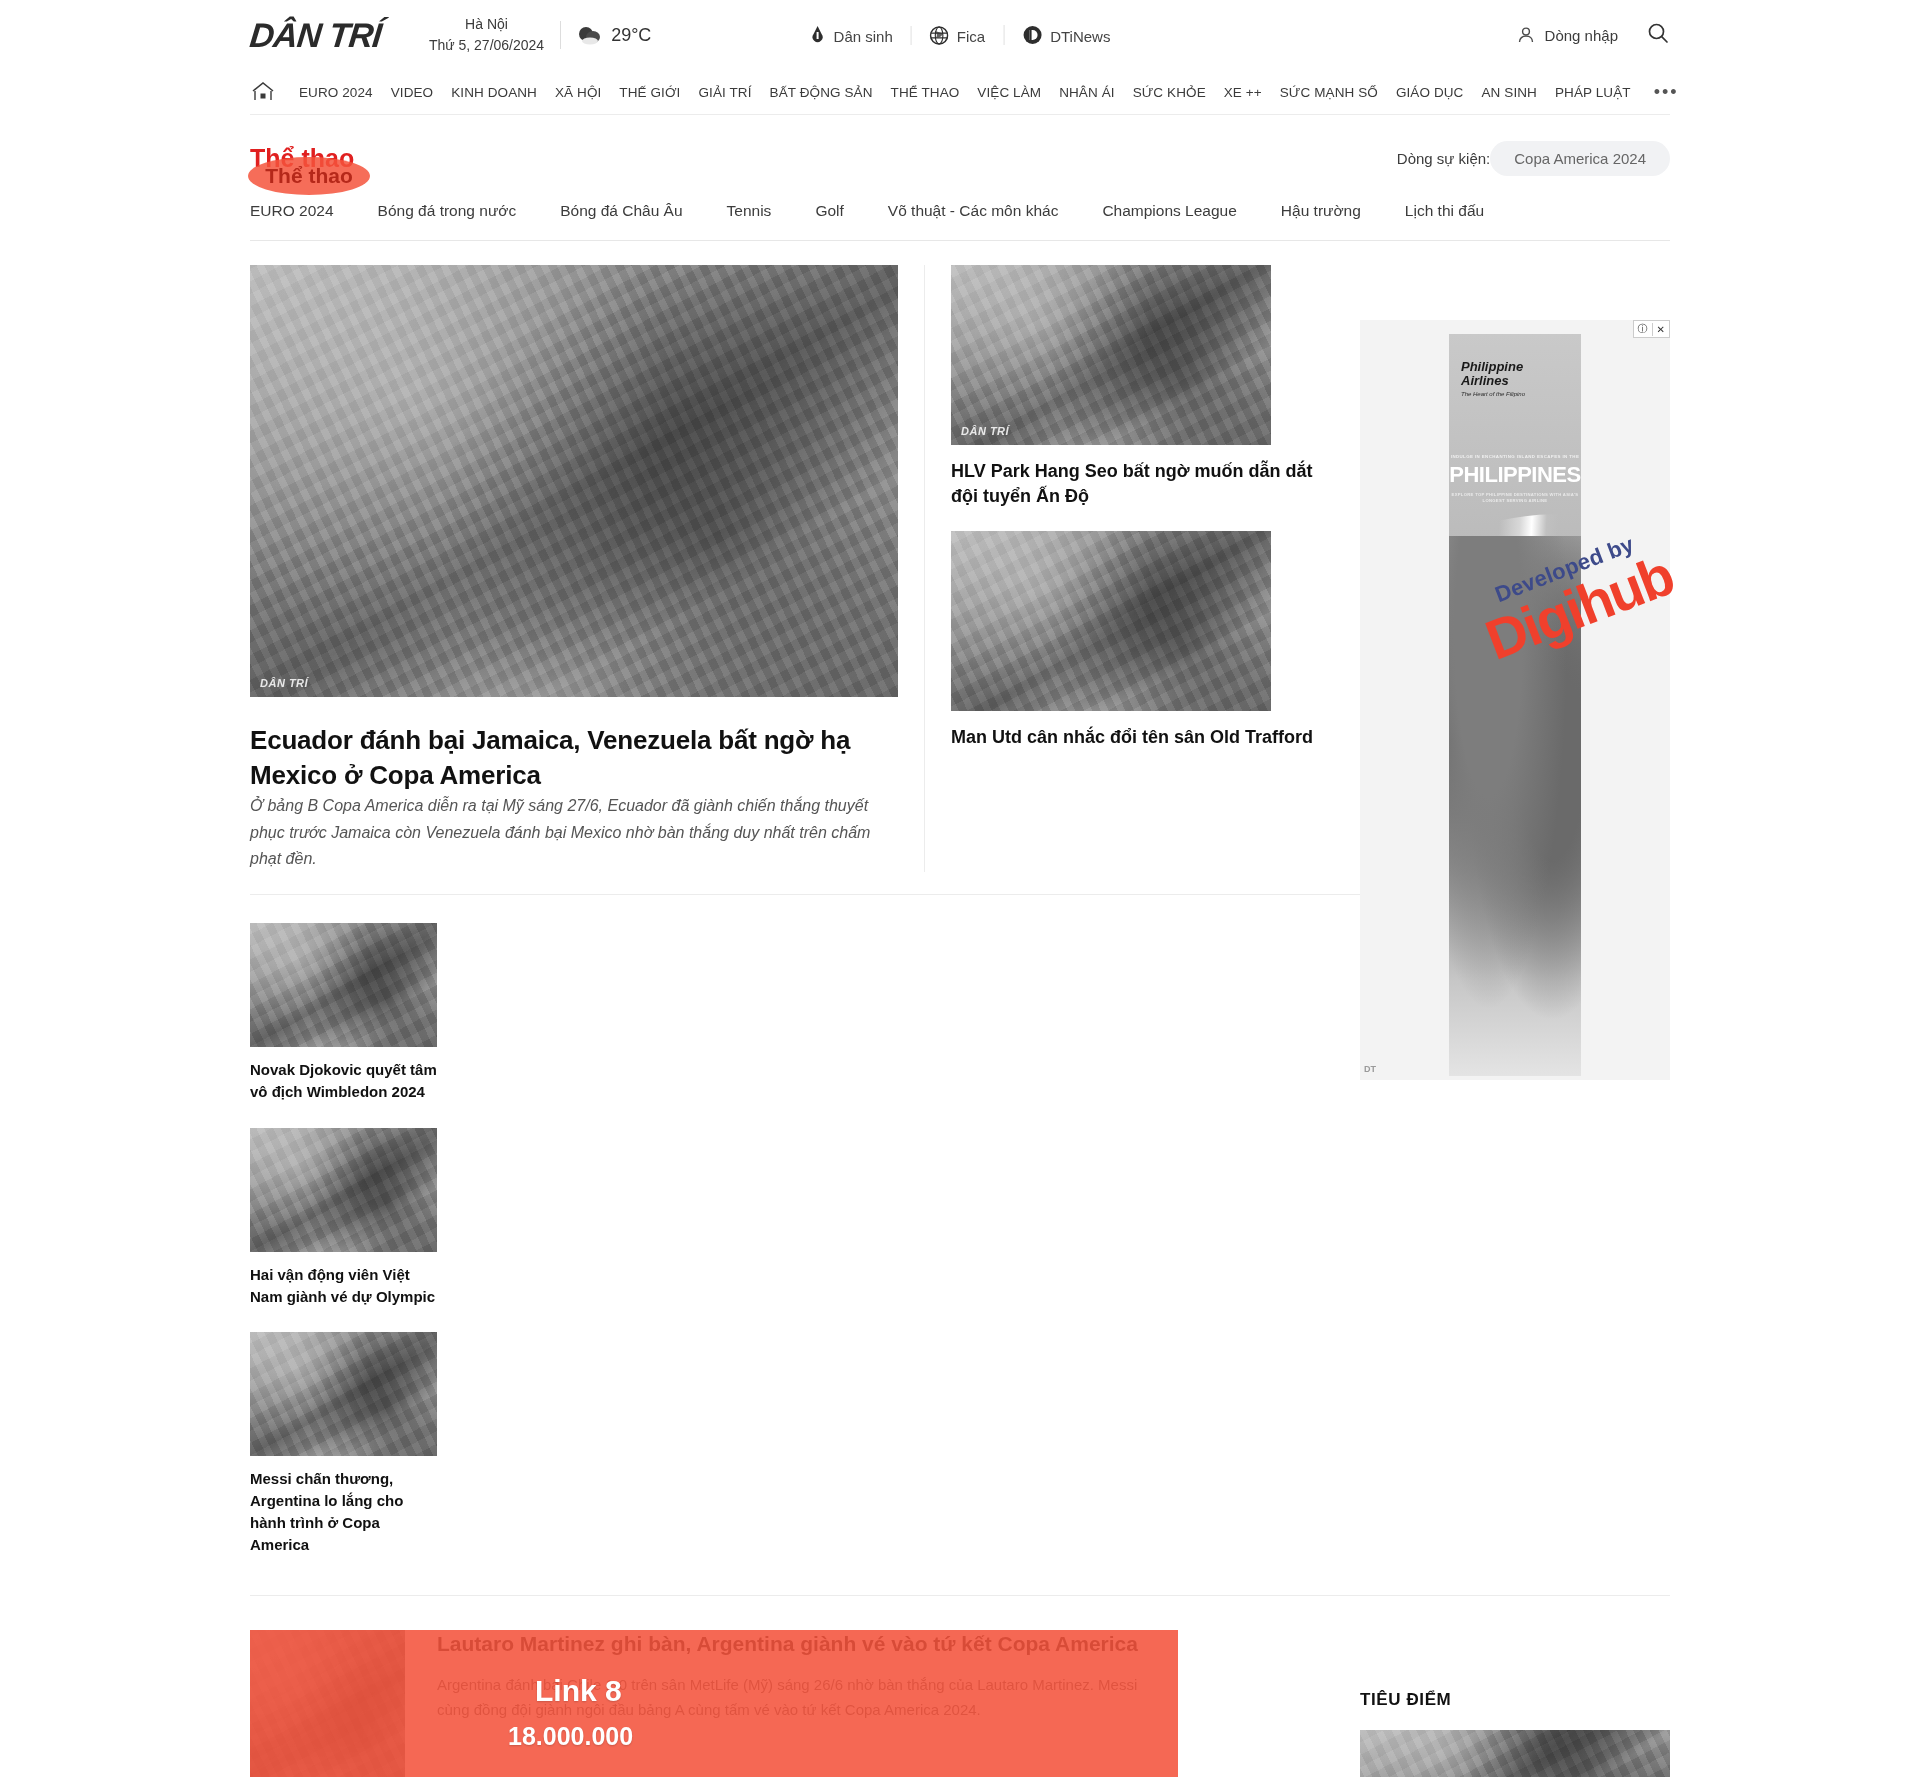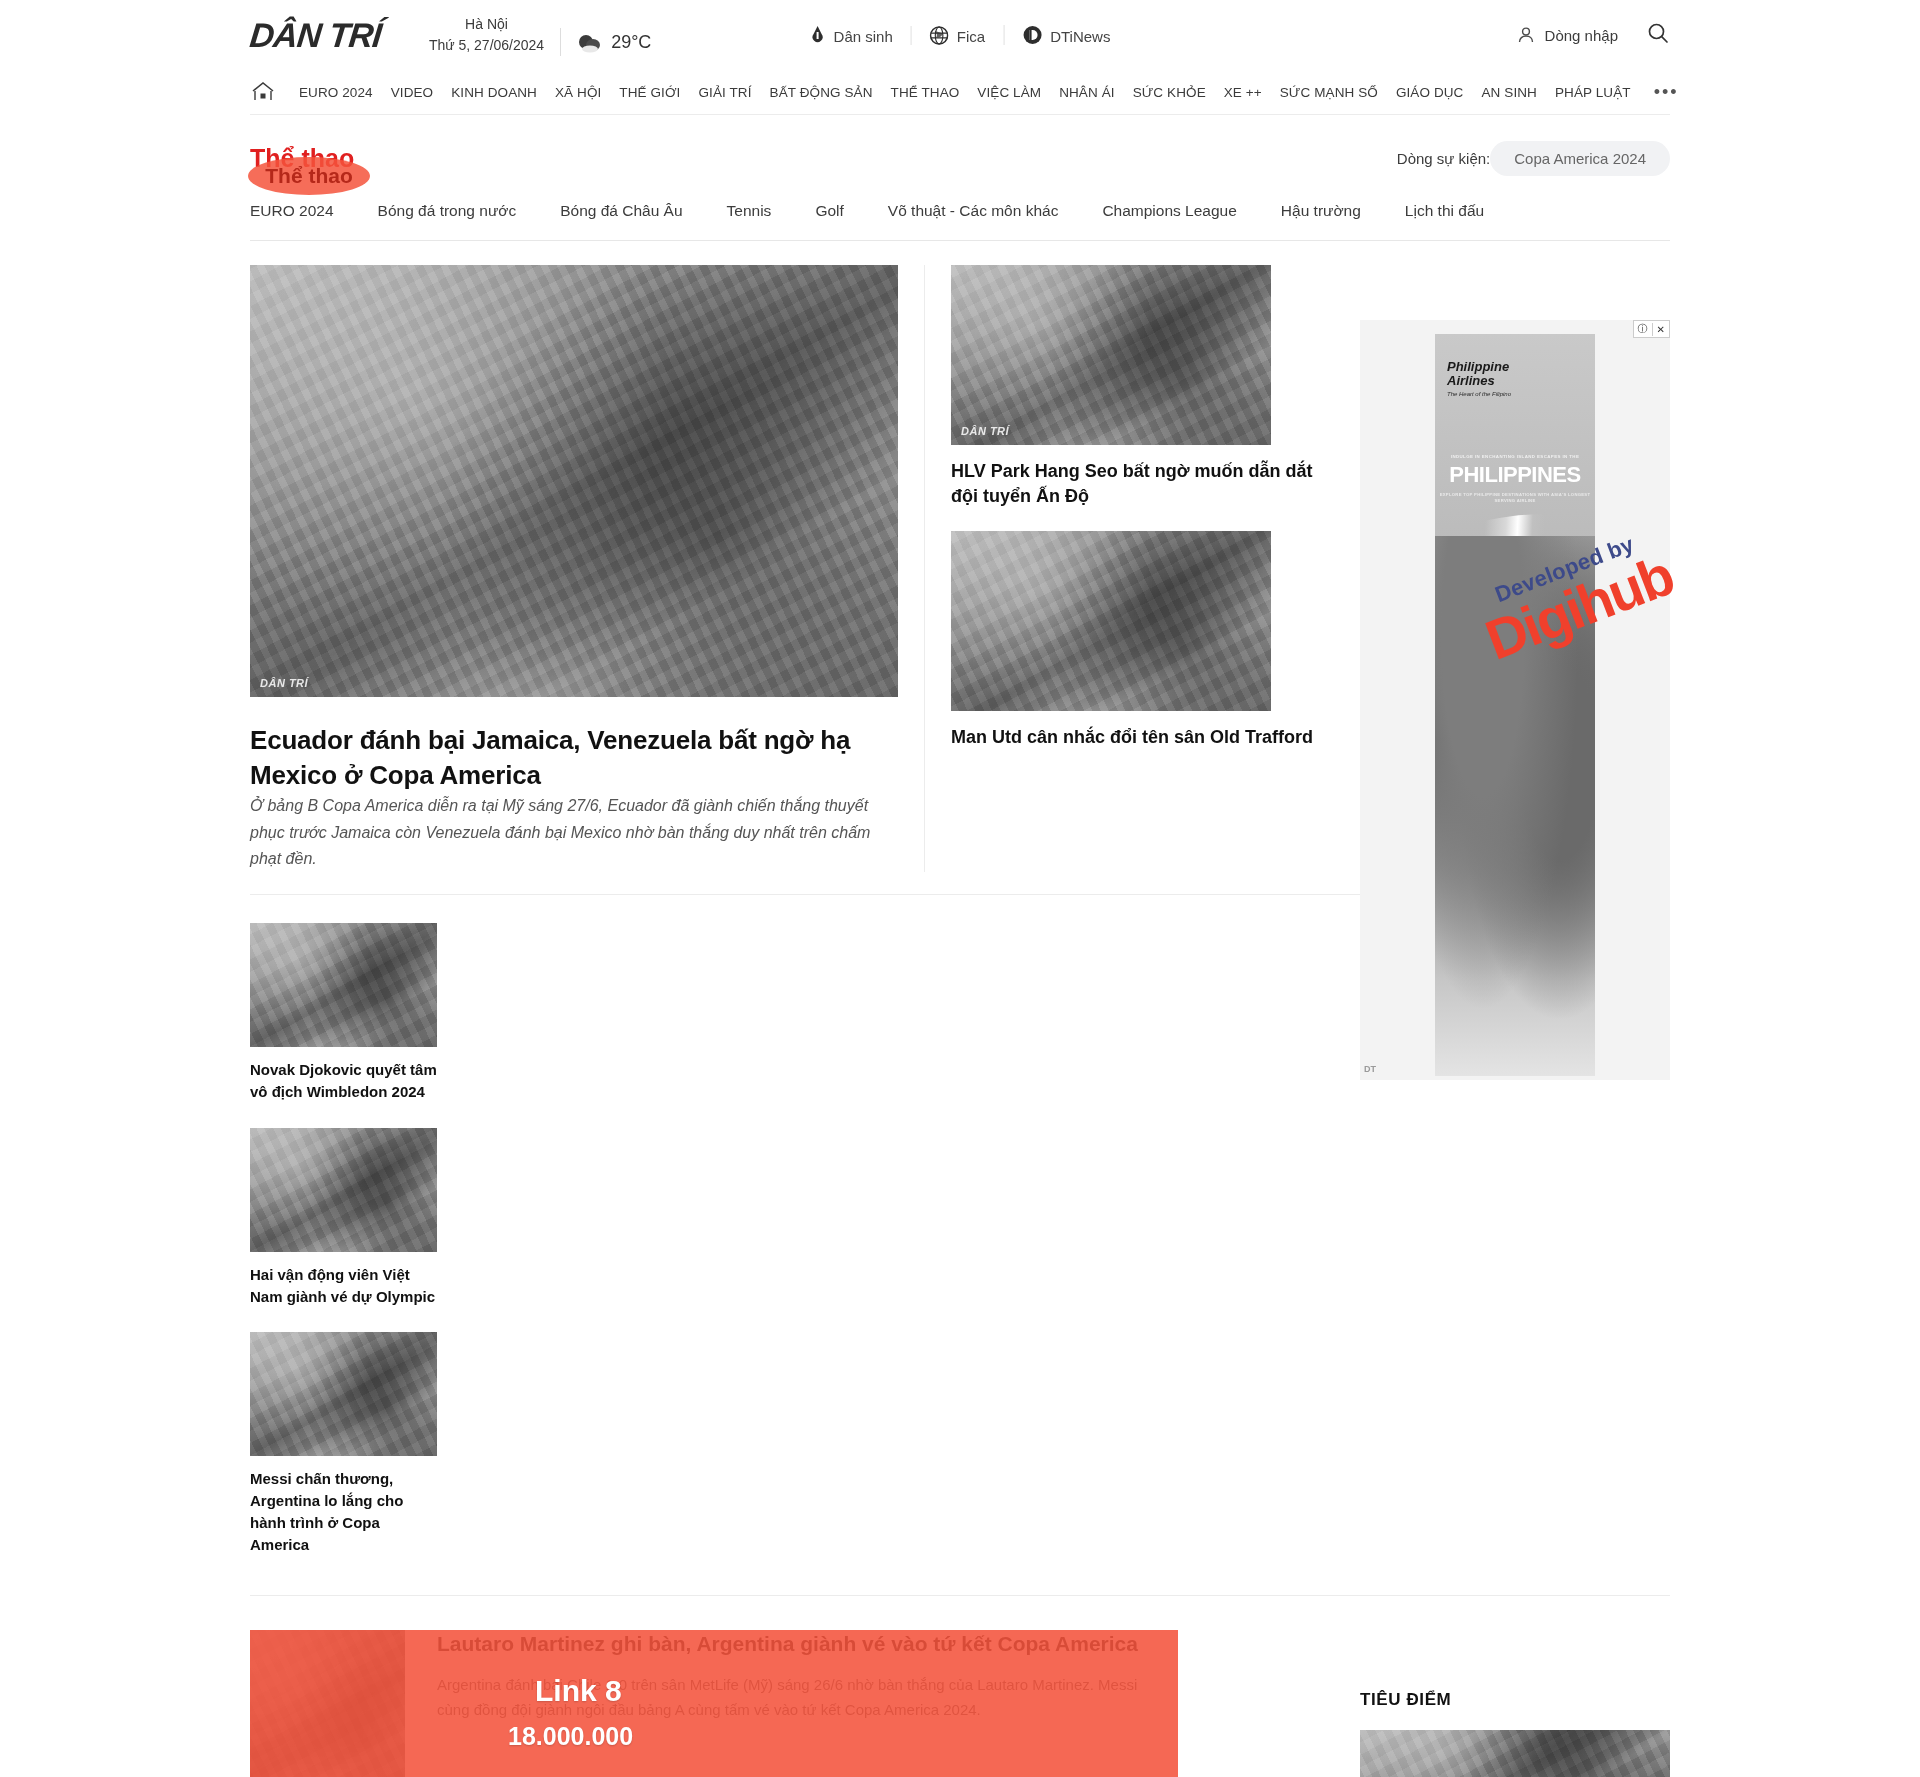--- a/index.html
+++ b/index.html
@@ -26,21 +26,21 @@
     font-weight:bold;
     font-size:34px;
     letter-spacing:-1px;
     color:#2b2b2b;
     font-style:italic;
     transform:skewX(-6deg);
     margin-right:48px;
     white-space:nowrap;
   }
   .weather-block {
-    display:flex; align-items:flex-end; gap:16px;
+    display:flex; align-items:center; gap:16px;
     font-size:14px; color:#4a4a4a; line-height:1.5;
   }
   .city-date { text-align:center; white-space:nowrap; }
   .city-date .city { font-size:14px; color:#3b3b3b; }
   .city-date .date { font-size:14px; color:#3b3b3b; }
   .vdiv { width:1px; height:28px; background:#ddd; }
   .temp-wrap { display:flex; align-items:center; gap:8px; }
   .temp { font-size:18px; color:#333; }
 
   .brand-links {
@@ -200,21 +200,21 @@
   .rail {
     position:absolute; right:250px; top:320px;
     width:310px;
   }
   .ad-box {
     width:310px; height:760px;
     background:#f3f3f3; position:relative; overflow:hidden;
   }
   .ad-creative {
     position:absolute; left:50%; transform:translateX(-50%);
-    top:14px; width:160px; height:742px;
+    top:14px; width:132px; height:742px;
     background:#8b5cf6; overflow:hidden;
   }
   .ad-choice {
     position:absolute; top:0; right:0; z-index:8;
     display:flex; align-items:center; font-size:10px; color:#333;
     background:#fff; border:1px solid #ccc;
   }
   .ad-choice span { padding:1px 4px; }
   .ad-choice span + span { border-left:1px solid #ccc; }
   .ad-sky {

